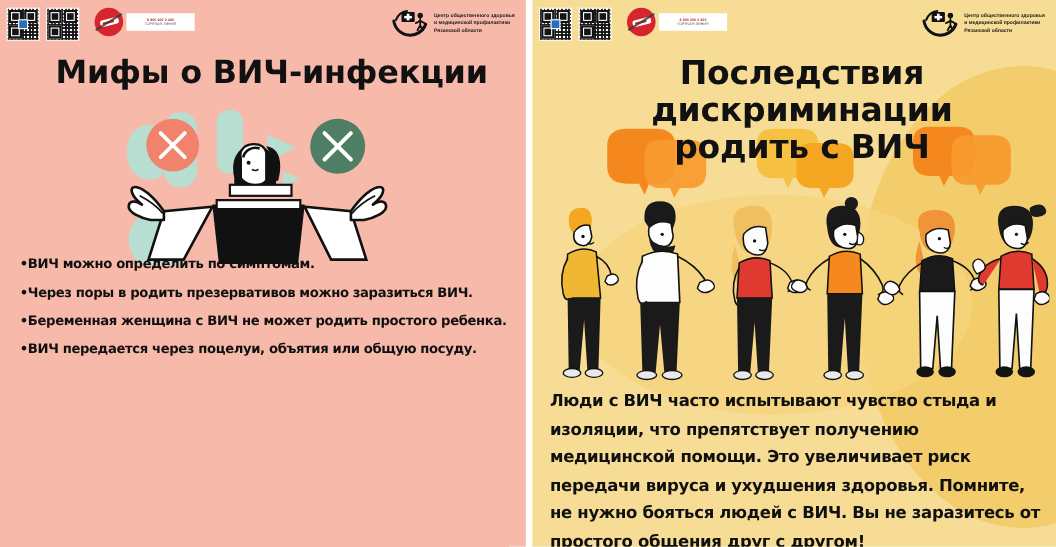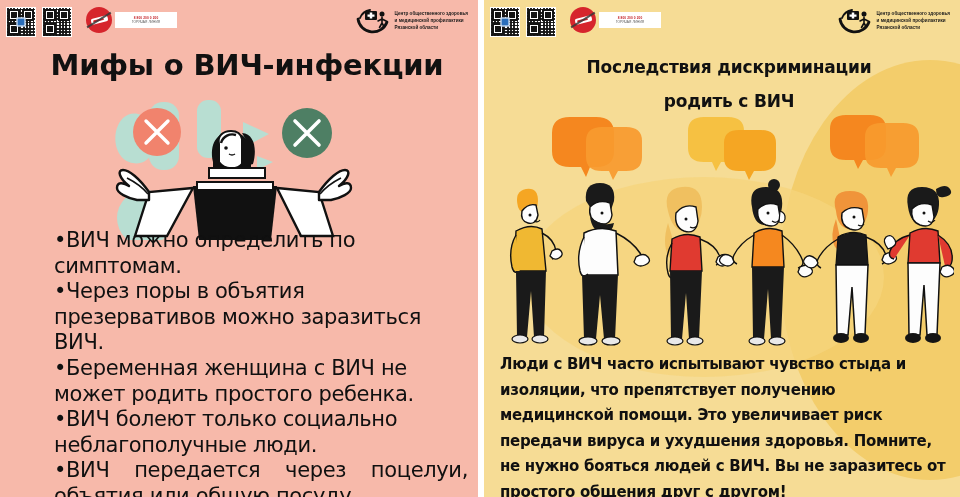--- a/index.html
+++ b/index.html
@@ -173,21 +173,21 @@
     font-family: "DejaVu Sans", "Liberation Sans", sans-serif;
   }
   .title-left {
     top: 48px;
     font-size: 29px;
     line-height: 34px;
     padding-left: 16px;
   }
   .title-right {
     top: 50px;
-    font-size: 17px;
+    font-size: 30px;
     line-height: 34px;
     padding-left: 14px;
   }
 
   
   .illus-left {
     position: absolute;
     top: 100px; left: 105px;
     width: 250px; height: 140px;
     z-index: 10;
@@ -196,28 +196,27 @@
   
   .bullet-list {
     position: absolute;
     top: 228px;
     left: 18px;
     right: 10px;
     z-index: 20;
     color: #101010;
   }
   .bullet-item {
-    font-size: 21px;
+    font-size: 12px;
     line-height: 25.6px;
-    font-weight: normal;
+    font-weight: bold;
     font-family: "DejaVu Sans", "Liberation Sans", sans-serif;
     letter-spacing: -0.35px;
     text-indent: 0;
     white-space: normal;
-    margin-left: 36px;
   }
   .bullet-item.justify { text-align: justify; }
 
   
   .illus-right {
     position: absolute;
     top: 115px; left: 6px;
     width: 464px; height: 235px;
     z-index: 10;
   }
@@ -344,23 +343,22 @@
         <path d="M22 78 C30 82 38 88 43 94" stroke="#111" stroke-width="1.6" fill="none"></path>
 
         <path d="M172 88 L196 136 L228 136 L214 92 Z" fill="#fff" stroke="#111" stroke-width="2.4"></path>
         <path d="M214 92 C224 78 234 70 240 70 C246 70 244 78 234 86 C240 82 246 82 246 88 C246 93 236 98 226 100 L214 100 Z" fill="#fff" stroke="#111" stroke-width="2.4" stroke-linejoin="round"></path>
         <path d="M236 78 C228 82 220 88 215 94" stroke="#111" stroke-width="1.6" fill="none"></path>
       </g>
     </svg>
 
     <div class="bullet-list">
       <div class="bullet-item">•ВИЧ можно определить по симптомам.</div>
-      <div class="bullet-item">•Через поры в объятия презервативов можно заразиться ВИЧ.</div>
+      <div class="bullet-item">•Через поры в родить презервативов можно заразиться ВИЧ.</div>
       <div class="bullet-item">•Беременная женщина с ВИЧ не может родить простого ребенка.</div>
-      <div class="bullet-item">•ВИЧ болеют только социально неблагополучные люди.</div>
       <div class="bullet-item justify">•ВИЧ передается через поцелуи, объятия или общую посуду.</div>
     </div>
   </div>
 
   <div class="panel-gap"></div>
 
   <div class="panel panel-right">
 
     <div class="swoosh swoosh-a"></div>
     <div class="swoosh swoosh-b"></div>

